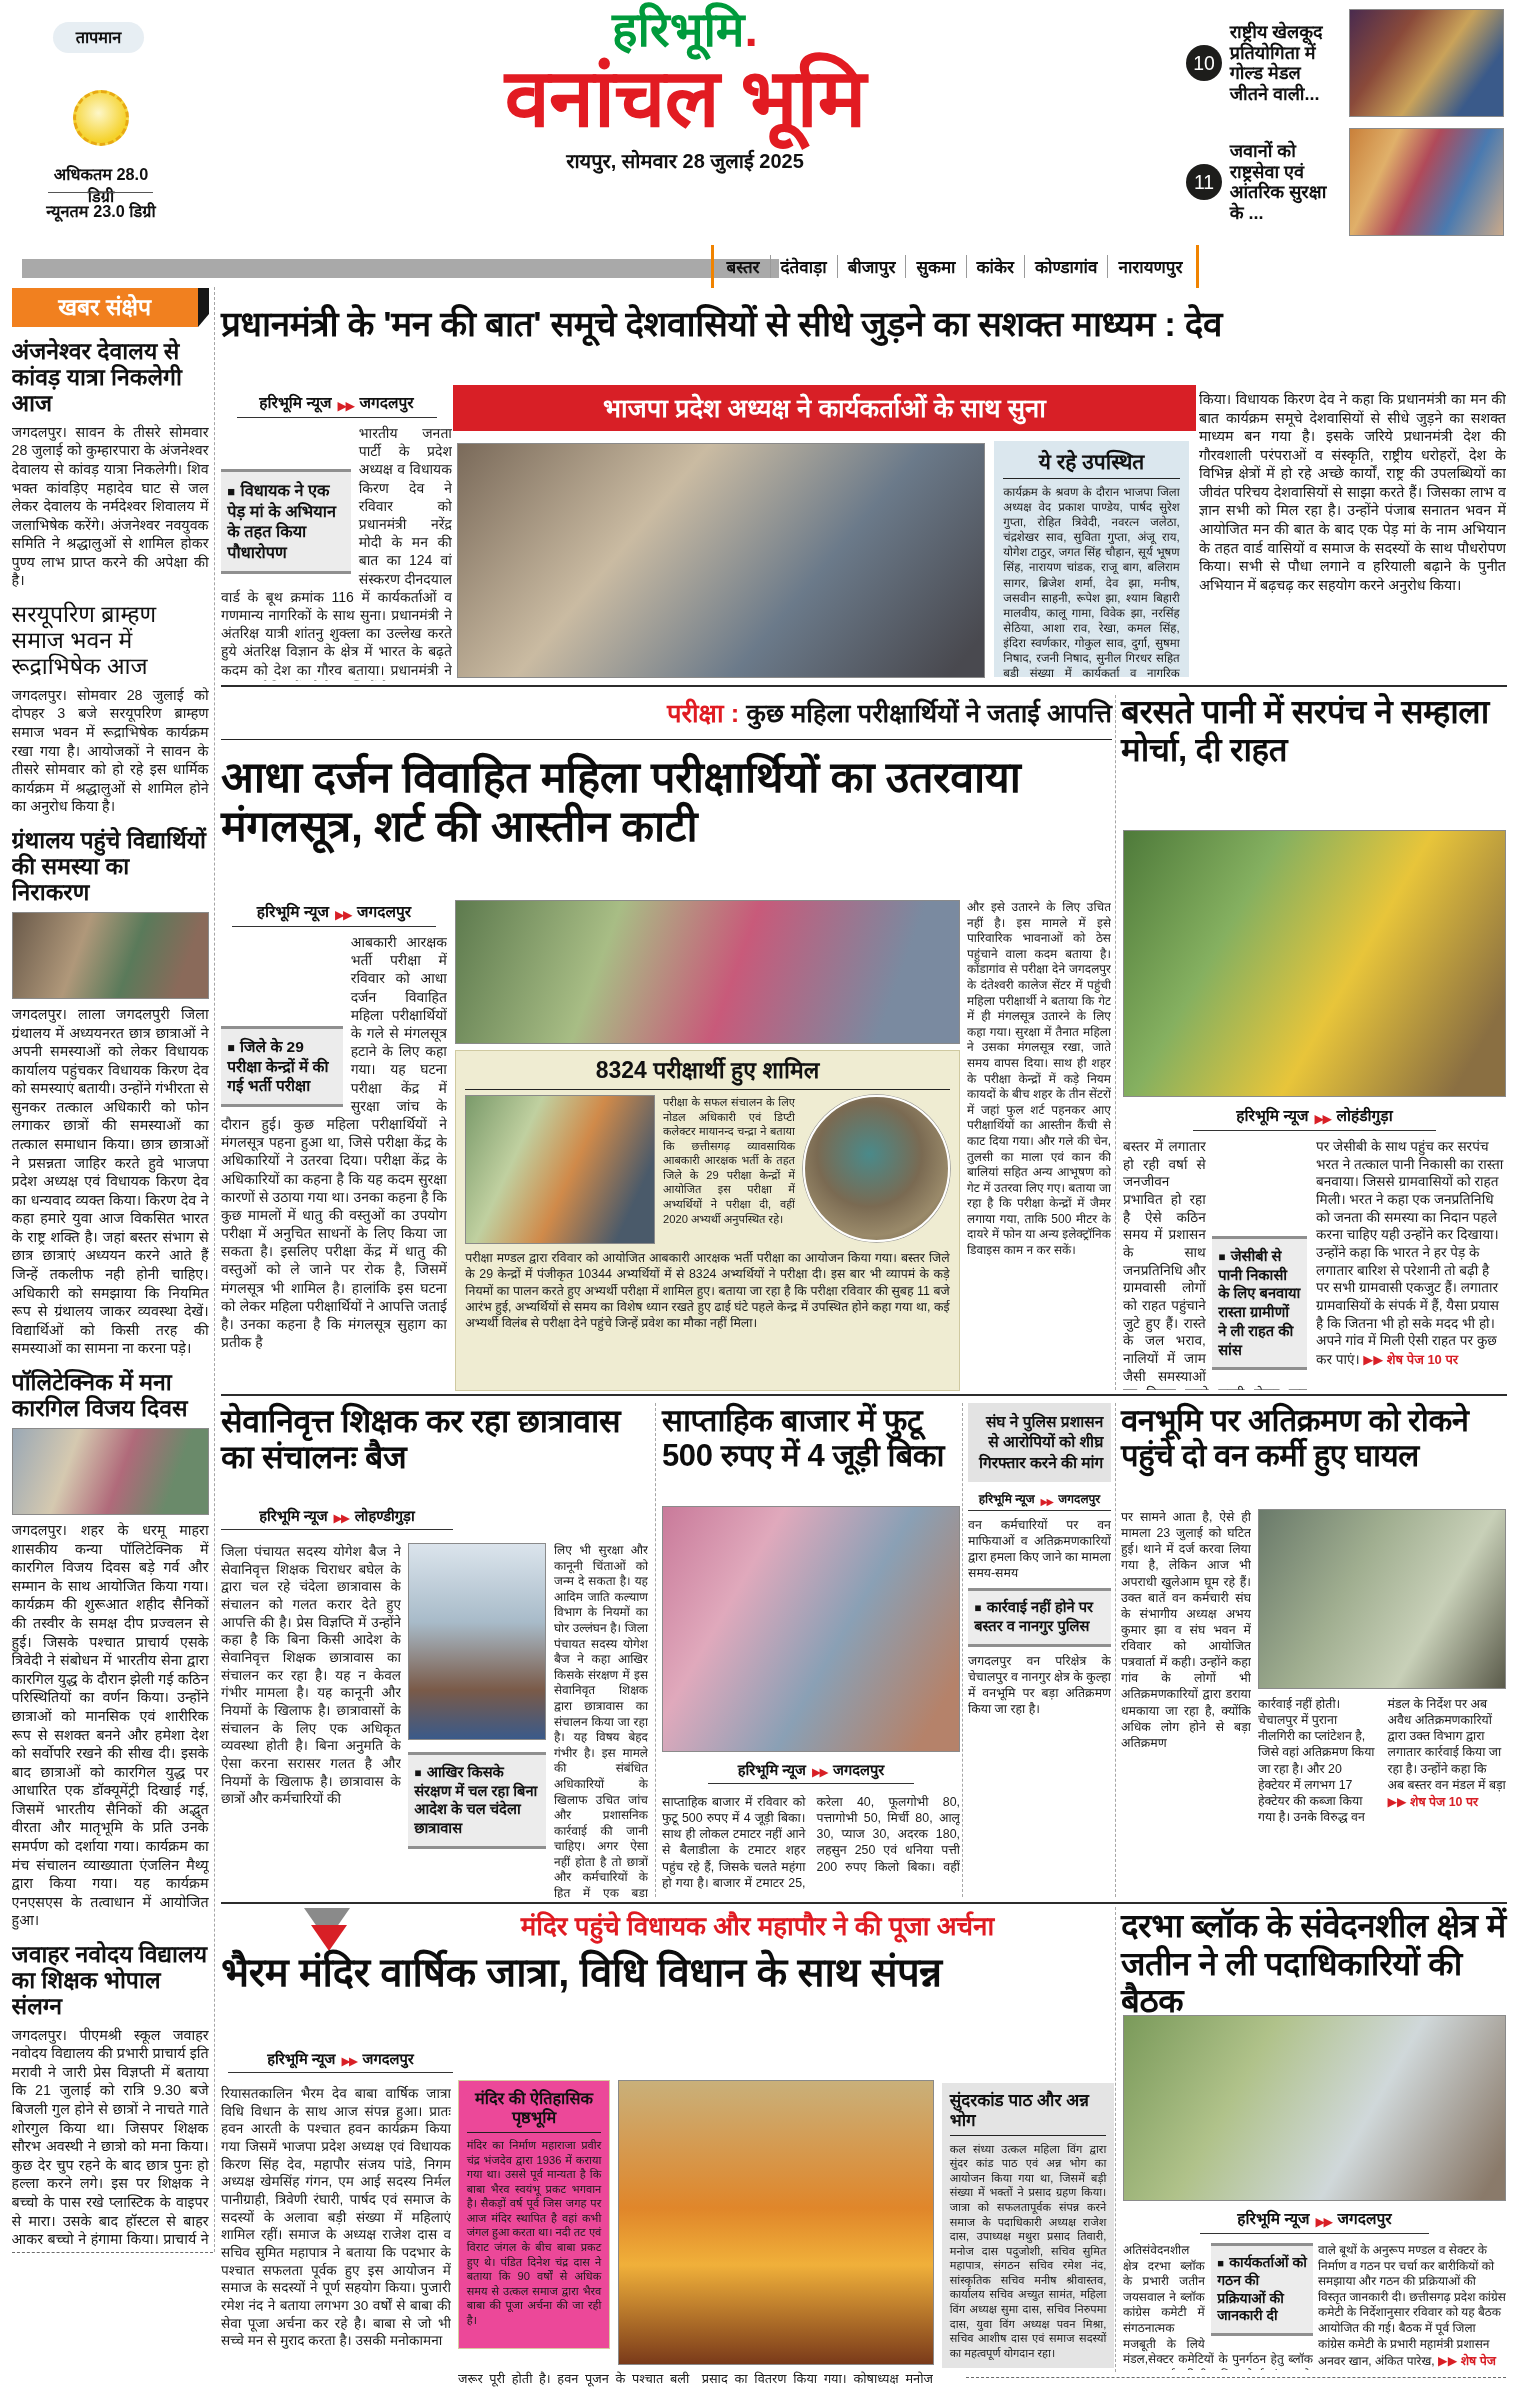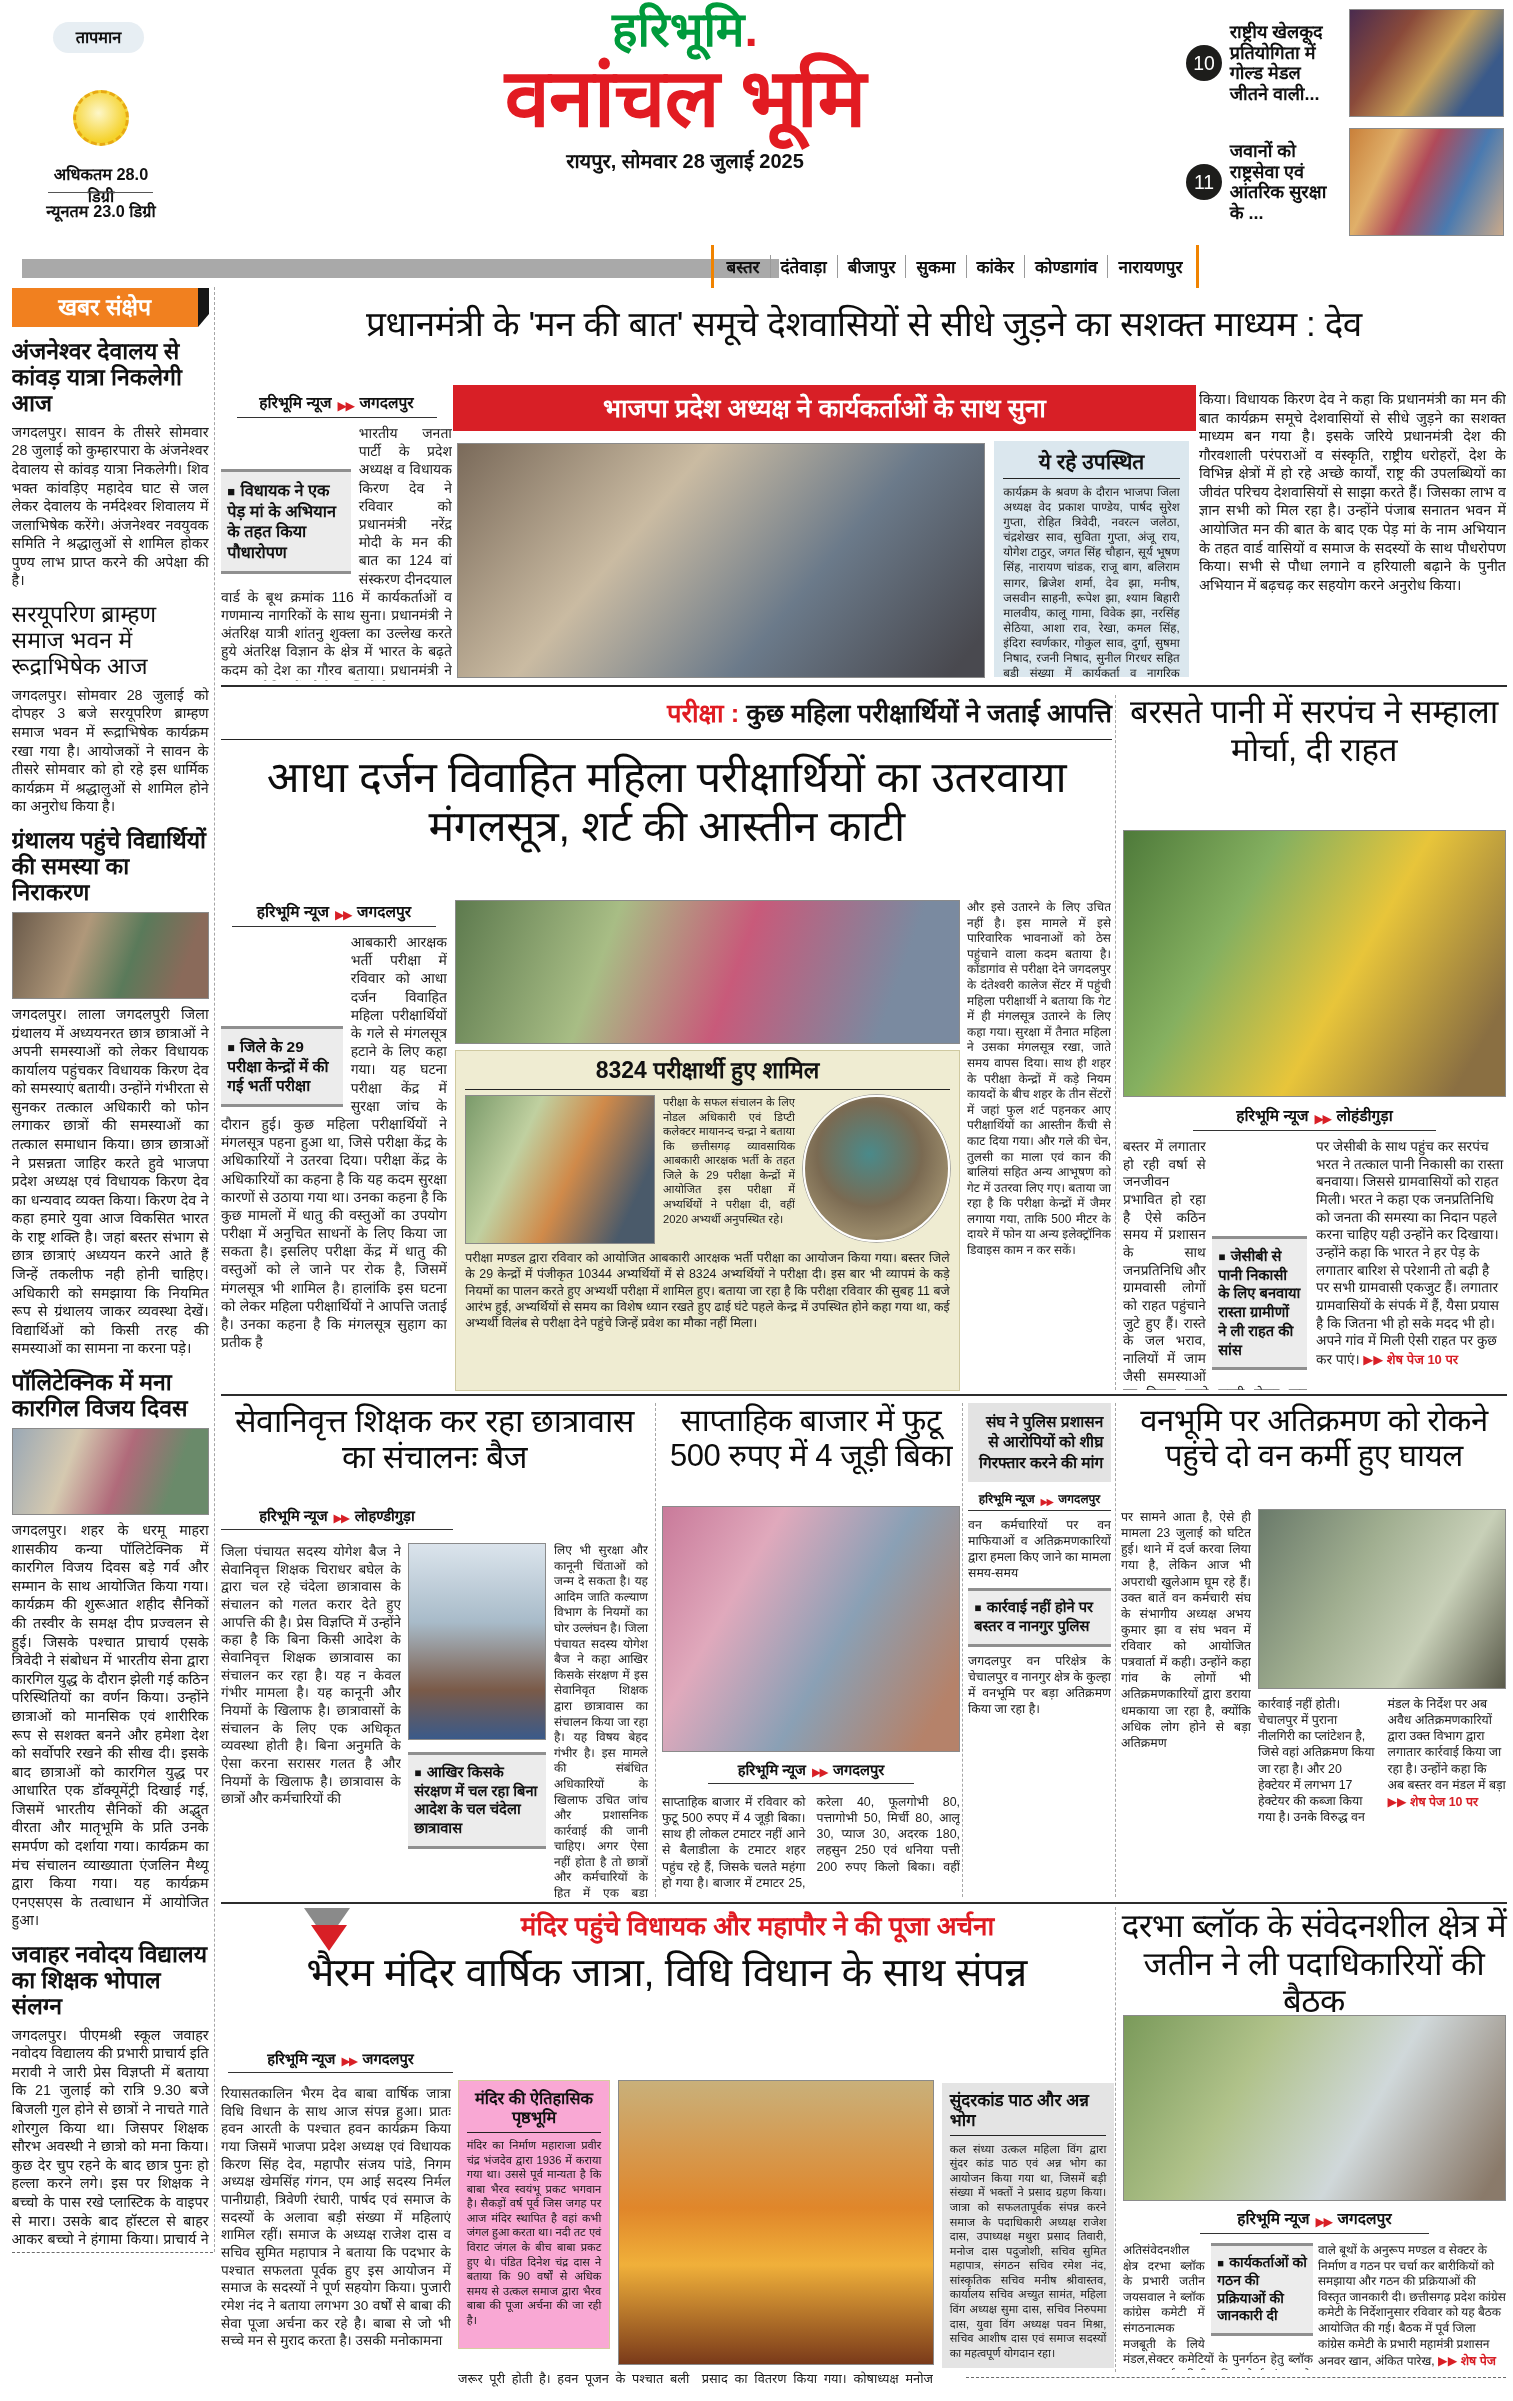--- a/index.html
+++ b/index.html
@@ -2,21 +2,21 @@
 <html lang="hi" style="font-size:12.4px"><head>
 <meta charset="utf-8">
 <style>
   html,body{margin:0;padding:0;background:#e9e9e9;}
   *{box-sizing:border-box;}
   #page{
     position:relative;width:1514px;height:2401px;background:#ffffff;
     font-family:"Liberation Sans","DejaVu Sans",sans-serif;color:#111;overflow:hidden;
   }
   .abs{position:absolute;}
-  .hl{font-weight:400;color:#0d0d0d;text-align:center;line-height:1.14;letter-spacing:-0.4px;}
+  .hl{font-weight:700;color:#0d0d0d;text-align:left;line-height:1.14;letter-spacing:-0.4px;}
   .body-txt{text-align:justify;color:#1b1b1b;line-height:1.3;}
   .byline{display:flex;justify-content:center;align-items:flex-end;gap:6px;font-weight:bold;color:#111;}
   .byline .arr{color:#d81f26;font-size:0.8em;letter-spacing:-1.5px;}
   .byline-wrap{border-bottom:1.5px solid #333;padding-bottom:3.9px;}
   .pq{background:#ececec;border-top:3.9px solid #8f8f8f;border-bottom:3.9px solid #8f8f8f;
       padding:7.7px 6.2px;font-weight:bold;line-height:1.28;color:#111;}
   .pq .sq{margin-right:5.4px;font-size:0.8em;}
   .ph{background:#b9b2a6;border:0.8px solid #8a8a8a;}
   .ph-medal{background:linear-gradient(125deg,#4a2b4f,#8a4a3a 30%,#caa35a 55%,#3a5a8a 80%);}
   .ph-jawans{background:linear-gradient(115deg,#c9803a 0%,#e0b06a 25%,#b04a5a 45%,#4a7ab0 70%,#caa98a 100%);}
@@ -265,21 +265,21 @@
 
   <div class="abs" style="left:228px;top:2048px;width:225px;">
     <div class="byline byline-wrap" style="font-size:14.7px;">
       <span>हरिभूमि न्यूज</span>
       <span class="arr">▶▶</span>
       <span>जगदलपुर</span>
     </div>
   </div>
   <div class="abs body-txt" style="left:221px;top:2085px;width:230px;height:314px;font-size:13.6px;overflow:hidden;">रियासतकालिन भैरम देव बाबा वार्षिक जात्रा विधि विधान के साथ आज संपन्न हुआ। प्रातः हवन आरती के पश्चात हवन कार्यक्रम किया गया जिसमें भाजपा प्रदेश अध्यक्ष एवं विधायक किरण सिंह देव, महापौर संजय पांडे, निगम अध्यक्ष खेमसिंह गंगन, एम आई सदस्य निर्मल पानीग्राही, त्रिवेणी रंघारी, पार्षद एवं समाज के सदस्यों के अलावा बड़ी संख्या में महिलाएं शामिल रहीं। समाज के अध्यक्ष राजेश दास व सचिव सुमित महापात्र ने बताया कि पदभार के पश्चात सफलता पूर्वक हुए इस आयोजन में समाज के सदस्यों ने पूर्ण सहयोग किया। पुजारी रमेश नंद ने बताया लगभग 30 वर्षों से बाबा की सेवा पूजा अर्चना कर रहे है। बाबा से जो भी सच्चे मन से मुराद करता है। उसकी मनोकामना</div>
 
-  <div class="abs" style="left:458px;top:2080px;width:152px;height:269px;background:#f9a8d4;border:0.8px solid #d6cda0;padding:7.7px;overflow:hidden;">
+  <div class="abs" style="left:458px;top:2080px;width:152px;height:269px;background:#ec4899;border:0.8px solid #d6cda0;padding:7.7px;overflow:hidden;">
     <div class="panel-title" style="font-size:16.3px;">मंदिर की ऐतिहासिक पृष्ठभूमि</div>
     <div class="body-txt" style="font-size:11.2px;">मंदिर का निर्माण महाराजा प्रवीर चंद्र भंजदेव द्वारा 1936 में कराया गया था। उससे पूर्व मान्यता है कि बाबा भैरव स्वयंभू प्रकट भगवान है। सैकड़ों वर्ष पूर्व जिस जगह पर आज मंदिर स्थापित है वहां कभी जंगल हुआ करता था। नदी तट एवं विराट जंगल के बीच बाबा प्रकट हुए थे। पंडित दिनेश चंद्र दास ने बताया कि 90 वर्षों से अधिक समय से उत्कल समाज द्वारा भैरव बाबा की पूजा अर्चना की जा रही है।</div>
   </div>
 
   <div class="abs ph ph-fire" style="left:618px;top:2080px;width:316px;height:285px;"></div>
   <div class="abs body-txt" style="left:458px;top:2371px;width:475px;height:29px;font-size:12.8px;column-count:2;column-gap:12.4px;overflow:hidden;">जरूर पूरी होती है। हवन पूजन के पश्चात बली प्रसाद का वितरण किया गया। कोषाध्यक्ष मनोज महापात्र ने बताया कि लगभग 300 से ज्यादा प्रसाद वितरित किए गए।</div>
 
   <div class="abs" style="left:942px;top:2083px;width:172px;height:285px;background:#e4e4e4;padding:7.7px;overflow:hidden;">
     <div class="panel-title" style="font-size:17px;text-align:left;">सुंदरकांड पाठ और अन्न भोग</div>
     <div class="body-txt" style="font-size:11.2px;">कल संध्या उत्कल महिला विंग द्वारा सुंदर कांड पाठ एवं अन्न भोग का आयोजन किया गया था, जिसमें बड़ी संख्या में भक्तों ने प्रसाद ग्रहण किया। जात्रा को सफलतापूर्वक संपन्न करने समाज के पदाधिकारी अध्यक्ष राजेश दास, उपाध्यक्ष मथुरा प्रसाद तिवारी, मनोज दास पदुजोशी, सचिव सुमित महापात्र, संगठन सचिव रमेश नंद, सांस्कृतिक सचिव मनीष श्रीवास्तव, कार्यालय सचिव अच्युत सामंत, महिला विंग अध्यक्ष सुमा दास, सचिव निरुपमा दास, युवा विंग अध्यक्ष पवन मिश्रा, सचिव आशीष दास एवं समाज सदस्यों का महत्वपूर्ण योगदान रहा।</div>

